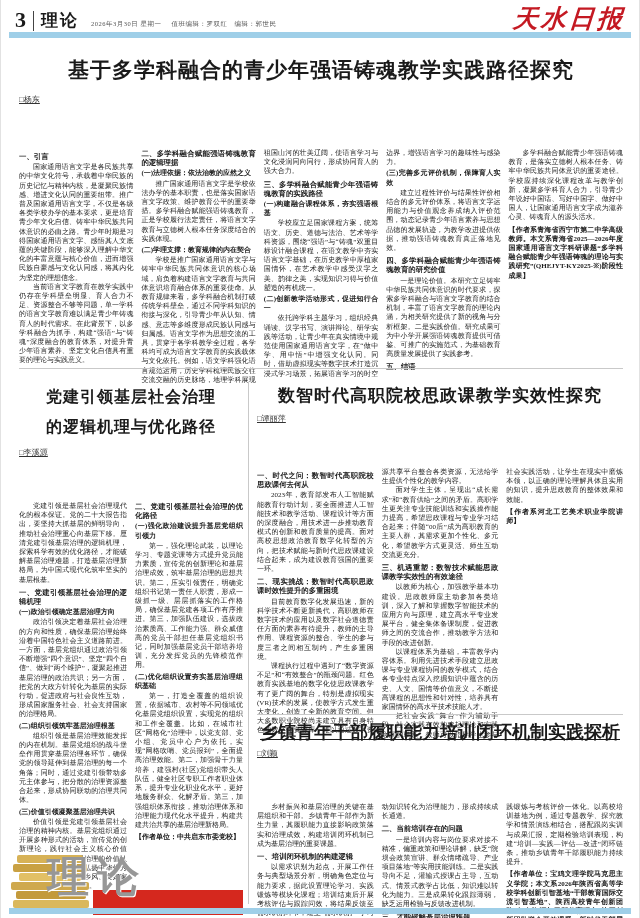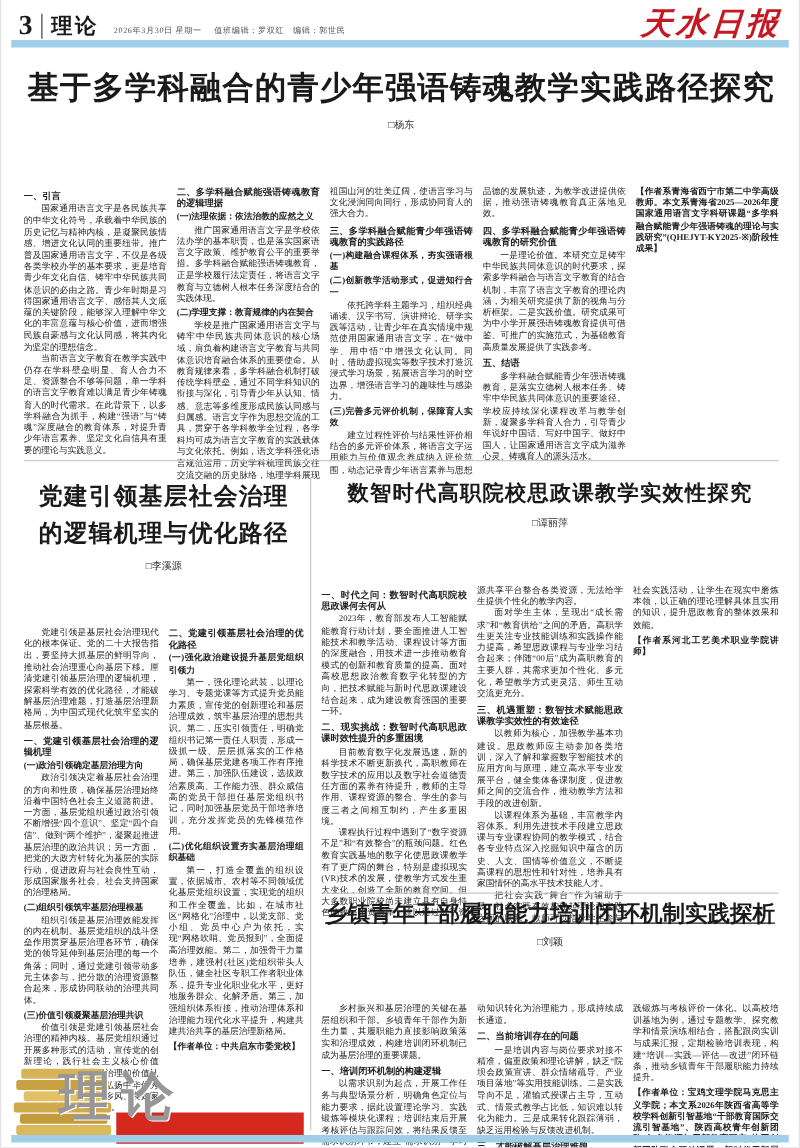--- a/index.html
+++ b/index.html
@@ -19,42 +19,42 @@
   .masthead {
     margin-left:auto; font-size:25px; font-weight:700; font-style:italic;
     color:#c41922; letter-spacing:3px; line-height:26px;
     font-family:"DejaVu Serif", serif; transform:skewX(-4deg);
   }
   .band { position:absolute; left:8px; right:8px; height:6px; background:#9fcfe8; }
   .band.top { top:32px; }
   .band.bottom { bottom:4px; }
   
   .title { text-align:center; font-weight:700; font-family:"DejaVu Serif", serif; }
-  .byline { text-align:center; font-size:8px; color:#333; }
+  .byline { font-size:8px; color:#333;text-decoration:underline; }
   .body {
     font-size:7px; line-height:9.2px; text-align:justify;
     column-gap:8px; column-fill:auto; overflow:hidden; color:#222;margin-top:44px;
   }
   .blk.p { text-indent:2em; }
   .blk.h { font-weight:700; font-size:7.4px; margin:3px 0 2px; break-inside:avoid; }
   .blk.h2 { font-weight:700; margin:2px 0 1px; break-inside:avoid; }
   .blk.note { font-weight:700; margin-top:3px; }
   
   .a1 { position:absolute; top:52px; left:18px; width:604px; }
-  .a1 .title { font-size:25px; line-height:36px; letter-spacing:1px; }
+  .a1 .title { font-size:21px; line-height:36px; letter-spacing:1px; }
   .a1 .byline { margin:6px 0 8px; }
   .a1 .body { height:238px; column-count:5; }
   
   .hdiv { position:absolute; height:1px; background:#c9c9c9; }
   .d1 { top:368px; left:18px; width:604px; }
   .d2 { top:714px; left:256px; width:366px; }
   .vdiv { position:absolute; left:247px; top:382px; height:522px; width:1px; background:#c9c9c9; }
   
   .a2 { position:absolute; top:382px; left:18px; width:224px; }
-  .a2 .title { font-size:19px; line-height:30px; letter-spacing:1px; }
+  .a2 .title { font-size:16px; line-height:30px; letter-spacing:1px; }
   .a2 .byline { margin:5px 0 7px; }
   .a2 .body { height:392px; column-count:2; }
   
   .a3 { position:absolute; top:382px; left:256px; width:366px; }
   .a3 .title { font-size:17px; line-height:26px; letter-spacing:1px; }
   .a3 .byline { margin:5px 0 7px; }
   .a3 .body { height:272px; column-count:3; }
   
   .a4 { position:absolute; top:720px; left:256px; width:366px; }
   .a4 .title { font-size:18px; line-height:24px;text-decoration:underline; }
@@ -101,20 +101,21 @@
         <div class="blk h">一、引言</div>
         <div class="blk p">国家通用语言文字是各民族共享的中华文化符号，承载着中华民族的历史记忆与精神内核，是凝聚民族情感、增进文化认同的重要纽带。推广普及国家通用语言文字，不仅是各级各类学校办学的基本要求，更是培育青少年文化自信、铸牢中华民族共同体意识的必由之路。青少年时期是习得国家通用语言文字、感悟其人文底蕴的关键阶段，能够深入理解中华文化的丰富意蕴与核心价值，进而增强民族自豪感与文化认同感，将其内化为坚定的理想信念。</div>
         <div class="blk p">当前语言文字教育在教学实践中仍存在学科壁垒明显、育人合力不足、资源整合不够等问题，单一学科的语言文字教育难以满足青少年铸魂育人的时代需求。在此背景下，以多学科融合为抓手，构建“强语”与“铸魂”深度融合的教育体系，对提升青少年语言素养、坚定文化自信具有重要的理论与实践意义。</div>
         <div class="blk h">二、多学科融合赋能强语铸魂教育的逻辑理据</div>
         <div class="blk h2">(一)法理依据：依法治教的应然之义</div>
         <div class="blk p">推广国家通用语言文字是学校依法办学的基本职责，也是落实国家语言文字政策、维护教育公平的重要举措。多学科融合赋能强语铸魂教育，正是学校履行法定责任，将语言文字教育与立德树人根本任务深度结合的实践体现。</div>
         <div class="blk h2">(二)学理支撑：教育规律的内在契合</div>
         <div class="blk p">学校是推广国家通用语言文字与铸牢中华民族共同体意识的核心场域，肩负着构建语言文字教育与共同体意识培育融合体系的重要使命。从教育规律来看，多学科融合机制打破传统学科壁垒，通过不同学科知识的衔接与深化，引导青少年从认知、情感、意志等多维度形成民族认同感与归属感。语言文字作为思想交流的工具，贯穿于各学科教学全过程，各学科均可成为语言文字教育的实践载体与文化依托。例如，语文学科强化语言规范运用，历史学科梳理民族交往交流交融的历史脉络，地理学科展现祖国山河的壮美辽阔，使语言学习与文化浸润同向同行，形成协同育人的强大合力。</div>
         <div class="blk h">三、多学科融合赋能青少年强语铸魂教育的实践路径</div>
         <div class="blk h2">(一)构建融合课程体系，夯实强语根基</div>
+        <div class="blk p">学校应立足国家课程方案，统筹语文、历史、道德与法治、艺术等学科资源，围绕“强语”与“铸魂”双重目标设计融合课程，在语文教学中夯实语言文字基础，在历史教学中厚植家国情怀，在艺术教学中感受汉字之美、韵律之美，实现知识习得与价值塑造的有机统一。</div>
         <div class="blk h2">(二)创新教学活动形式，促进知行合一</div>
         <div class="blk p">依托跨学科主题学习，组织经典诵读、汉字书写、演讲辩论、研学实践等活动，让青少年在真实情境中规范使用国家通用语言文字，在“做中学、用中悟”中增强文化认同。同时，借助虚拟现实等数字技术打造沉浸式学习场景，拓展语言学习的时空边界，增强语言学习的趣味性与感染力。</div>
         <div class="blk h2">(三)完善多元评价机制，保障育人实效</div>
         <div class="blk p">建立过程性评价与结果性评价相结合的多元评价体系，将语言文字运用能力与价值观念养成纳入评价范围，动态记录青少年语言素养与思想品德的发展轨迹，为教学改进提供依据，推动强语铸魂教育真正落地见效。</div>
         <div class="blk h">四、多学科融合赋能青少年强语铸魂教育的研究价值</div>
         <div class="blk p">一是理论价值。本研究立足铸牢中华民族共同体意识的时代要求，探索多学科融合与语言文字教育的结合机制，丰富了语言文字教育的理论内涵，为相关研究提供了新的视角与分析框架。二是实践价值。研究成果可为中小学开展强语铸魂教育提供可借鉴、可推广的实施范式，为基础教育高质量发展提供了实践参考。</div>
         <div class="blk h">五、结语</div>
         <div class="blk p">多学科融合赋能青少年强语铸魂教育，是落实立德树人根本任务、铸牢中华民族共同体意识的重要途径。学校应持续深化课程改革与教学创新，凝聚多学科育人合力，引导青少年说好中国话、写好中国字、做好中国人，让国家通用语言文字成为滋养心灵、铸魂育人的源头活水。</div>
         <div class="blk note">【作者系青海省西宁市第二中学高级教师。本文系青海省2025—2026年度国家通用语言文字科研课题“多学科融合赋能青少年强语铸魂的理论与实践研究”(QHEJYT-KY2025-※)阶段性成果】</div>
       </div>

